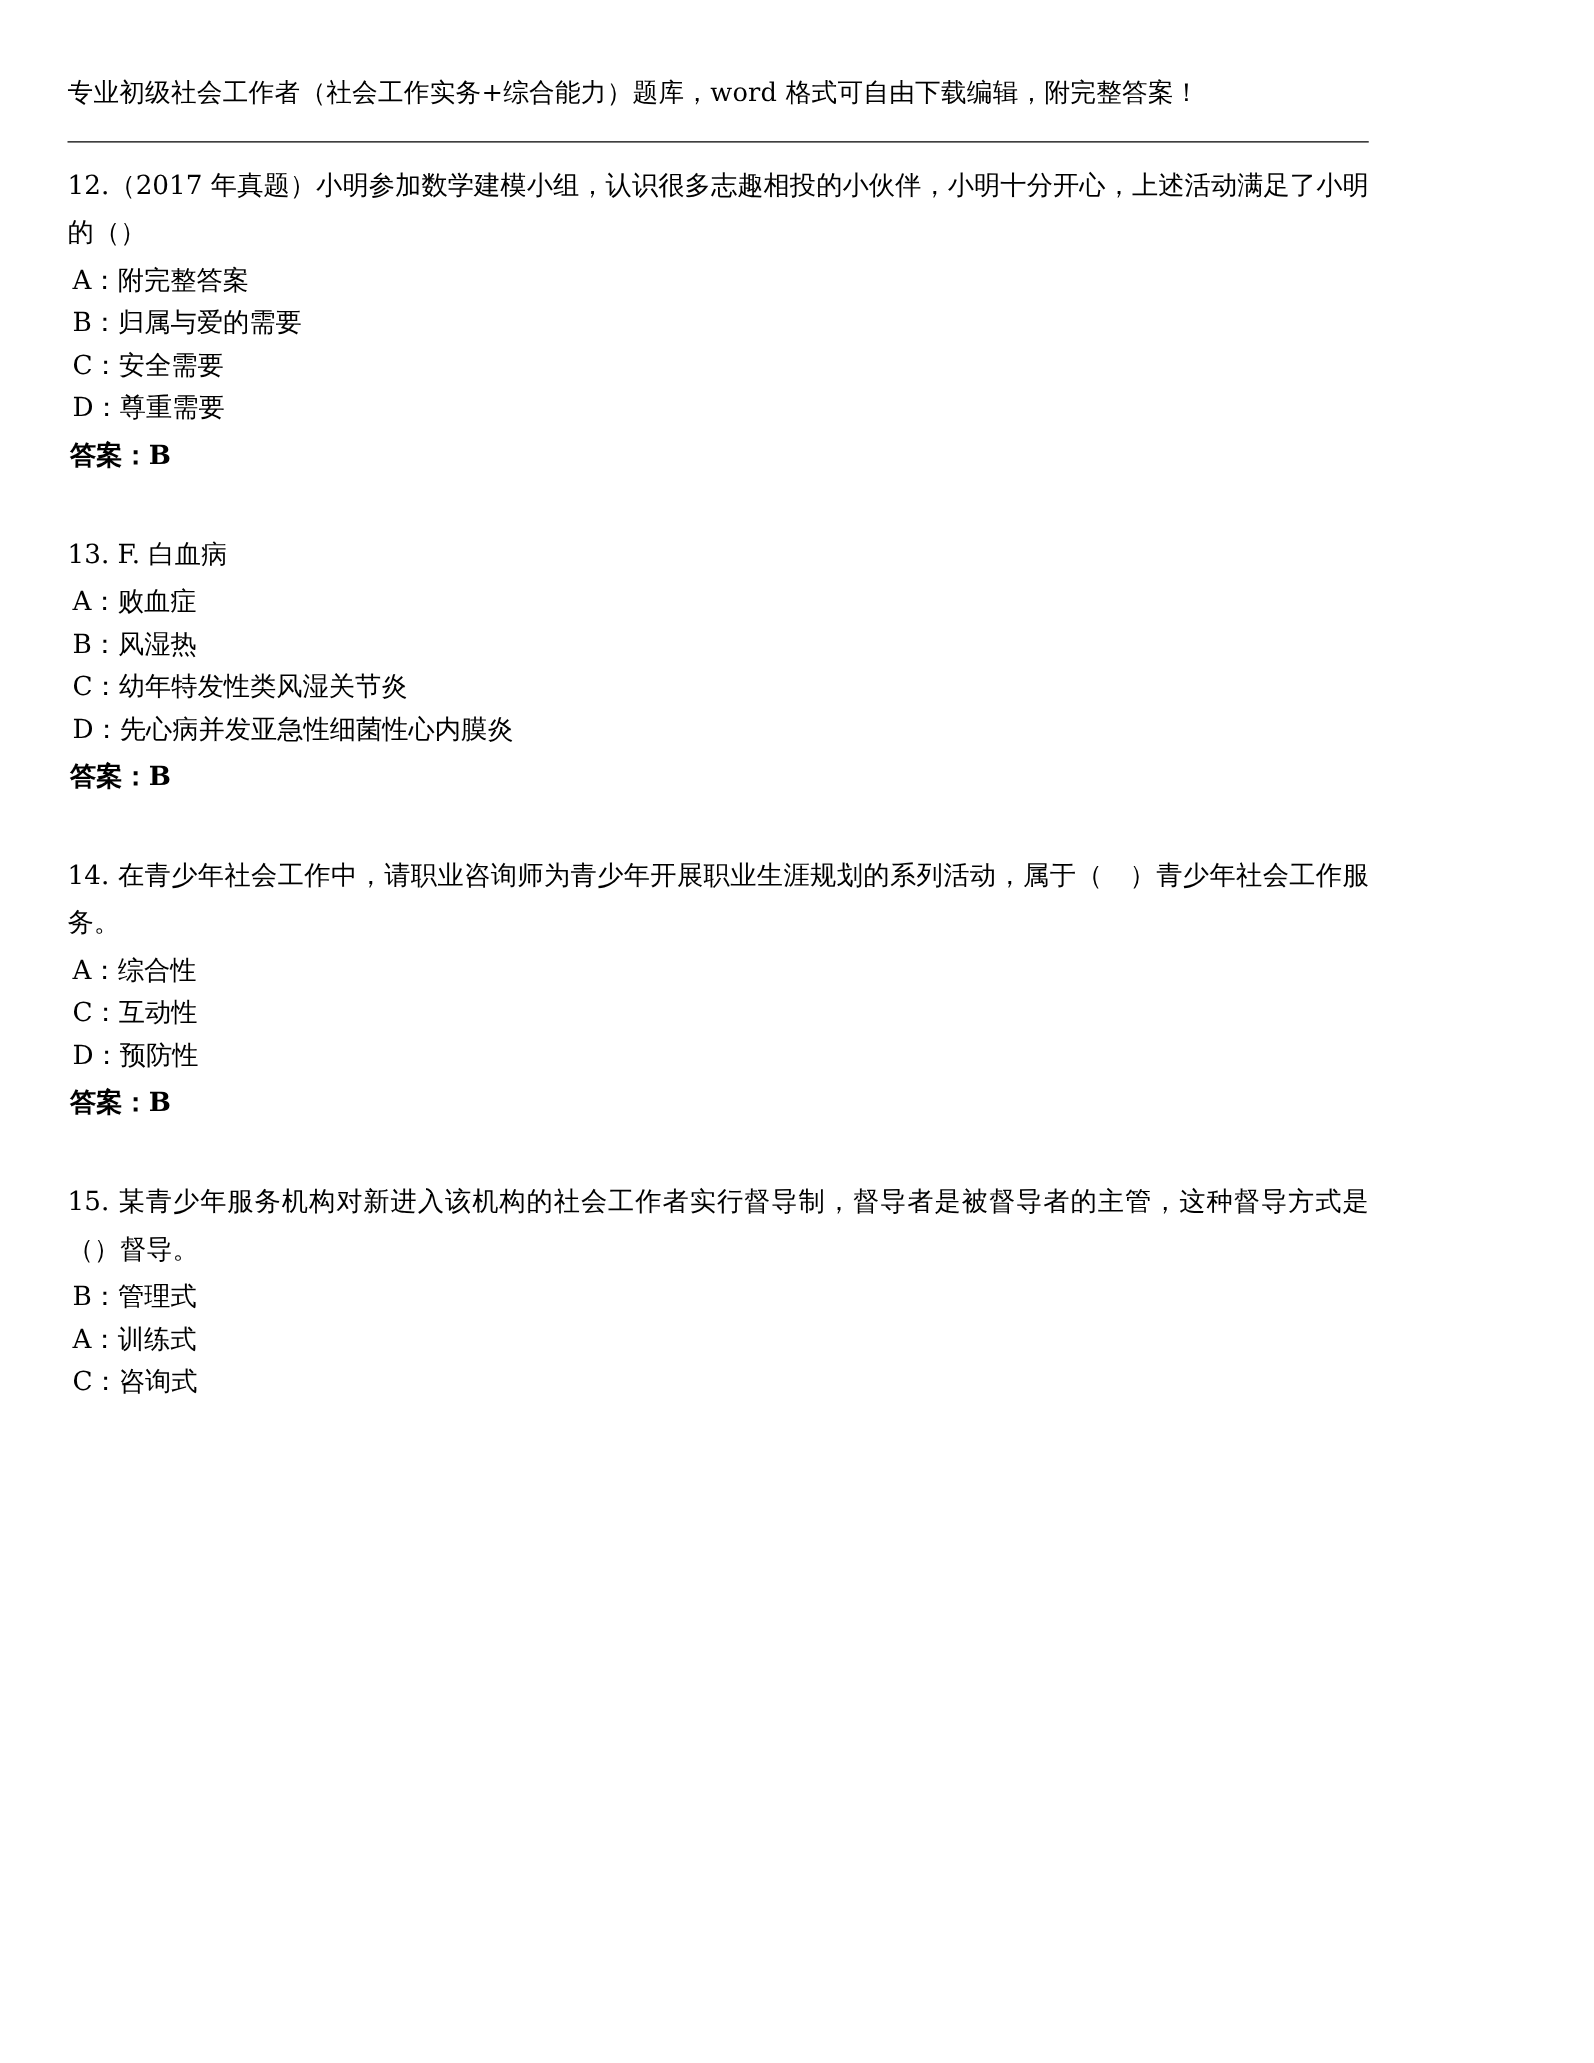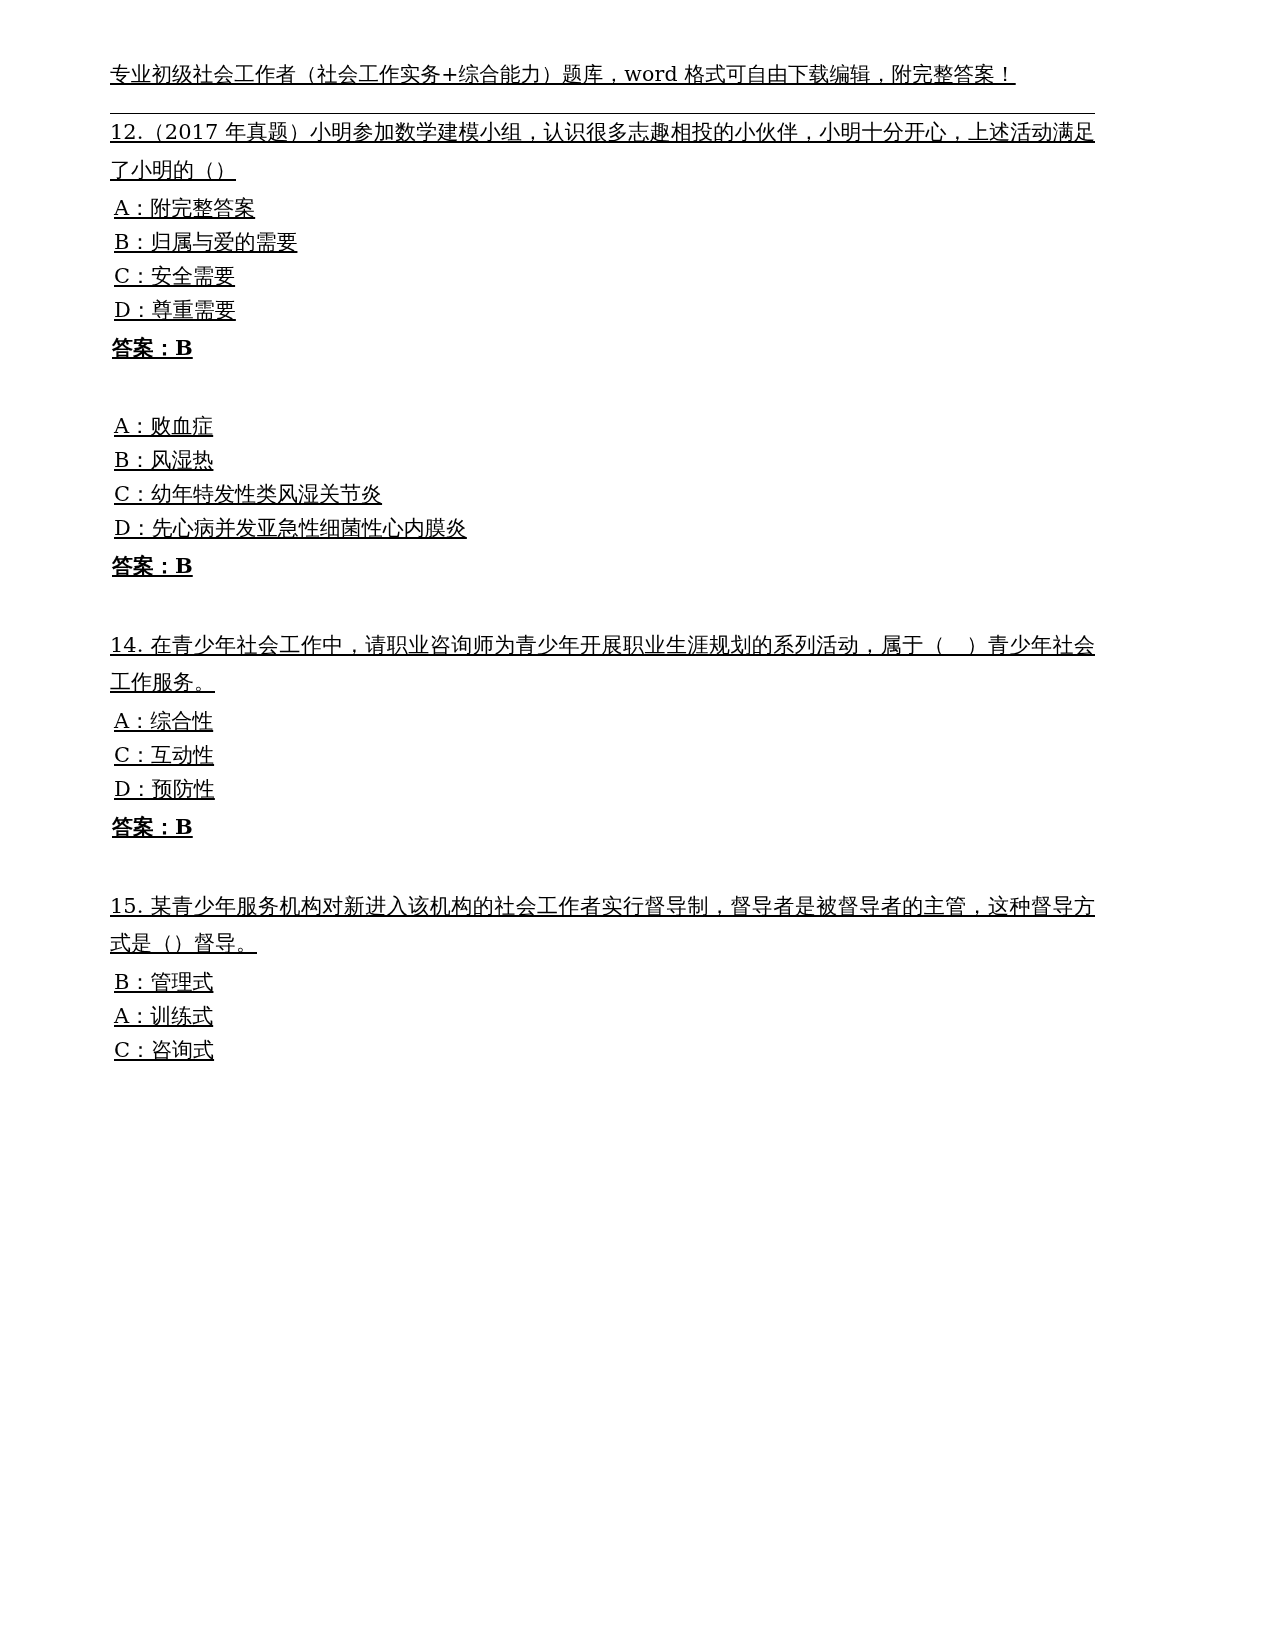--- a/index.html
+++ b/index.html
@@ -10,40 +10,39 @@
   body {
     width: 1275px;
     height: 1650px;
     font-family: "DejaVu Serif", "Liberation Serif", serif;
     color: #000000;
     position: relative;
     overflow: hidden;
   }
   .page {
     box-sizing: border-box;
-    padding: 58px 110px 0 110px;
+    padding: 58px 110px 0 54px;
     width: 1205px;
     height: 1650px;
-    text-decoration: underline;
   }
   .header {
     font-size: 20.5px;
     line-height: 1.62;
     letter-spacing: 0.2px;
     color: #000;
     text-align: justify;
   }
   .header-rule {
     border: none;
     border-top: 1.6px solid #000;
     margin: 22px 0 0 0;
     width: 100%;
   }
   .content {
-    margin-top: 0;
+    margin-top: 16px;
   }
   .qblock {
     margin-bottom: 44px;
   }
   .qstem {
     font-size: 21px;
     line-height: 1.78;
     text-align: justify;
     margin: 0 0 2px 0;
     text-indent: 0;
@@ -80,20 +79,21 @@
     <div class="qblock">
       <p class="qstem">12.（2017 年真题）小明参加数学建模小组，认识很多志趣相投的小伙伴，小明十分开心，上述活动满足了小明的（）</p>
       <p class="opt">A：附完整答案</p>
       <p class="opt">B：归属与爱的需要</p>
       <p class="opt">C：安全需要</p>
       <p class="opt">D：尊重需要</p>
       <p class="ans"><span>答案：</span><span class="ans-val">B</span></p>
     </div>
 
     <div class="qblock">
+      <p class="qstem">13. F. 白血病</p>
       <p class="opt">A：败血症</p>
       <p class="opt">B：风湿热</p>
       <p class="opt">C：幼年特发性类风湿关节炎</p>
       <p class="opt">D：先心病并发亚急性细菌性心内膜炎</p>
       <p class="ans"><span>答案：</span><span class="ans-val">B</span></p>
     </div>
 
     <div class="qblock">
       <p class="qstem">14. 在青少年社会工作中，请职业咨询师为青少年开展职业生涯规划的系列活动，属于（　）青少年社会工作服务。</p>
       <p class="opt">A：综合性</p>

